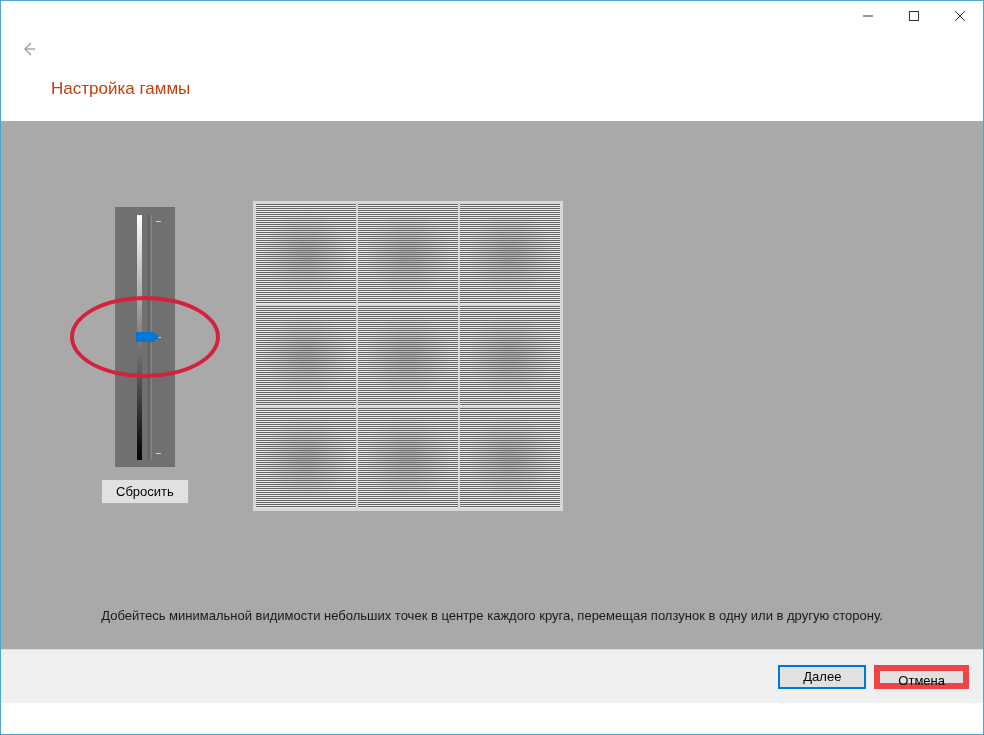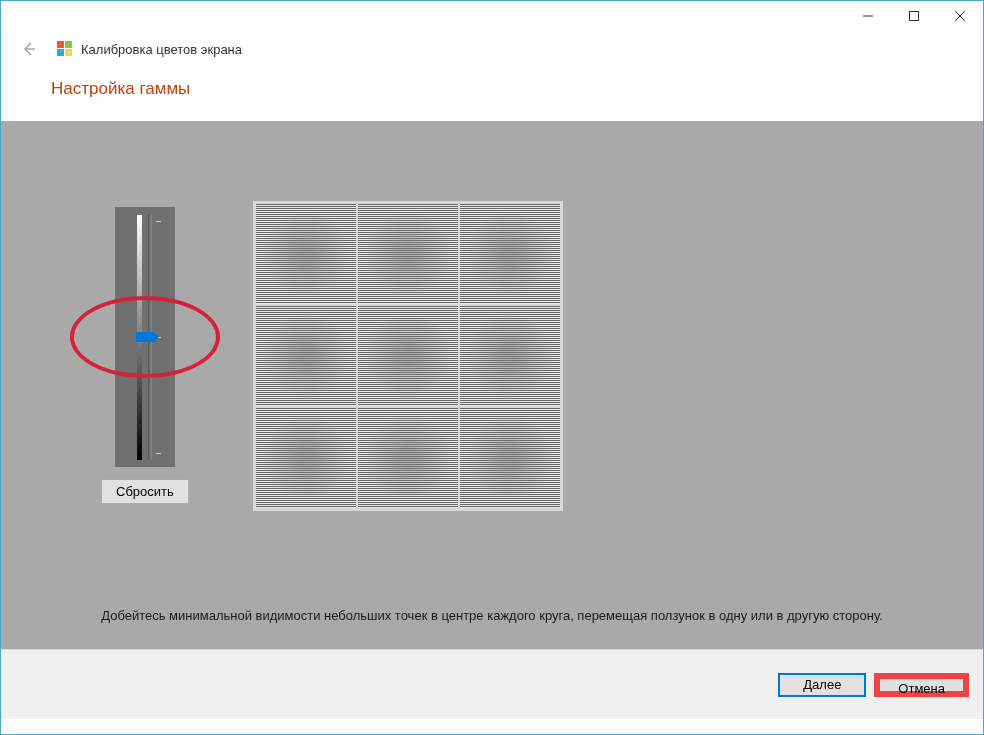--- a/index.html
+++ b/index.html
@@ -188,21 +188,21 @@
       background: radial-gradient(circle at center, rgba(120,120,120,0.5) 10%, rgba(200,200,200,0) 60%);
     }
     .instruction {
       text-align: center;
       color: #1a1a1a;
       font-size: 13px;
       padding: 16px 10px 24px 10px;
       line-height: 1.4;
     }
     .footer {
-      height: 70px;
+      height: 54px;
       background: #f0f0f0;
       border-top: 1px solid #dcdcdc;
       display: flex;
       justify-content: flex-end;
       align-items: center;
       padding-right: 14px;
       gap: 8px;
     }
     .footer-btn {
       min-width: 88px;
@@ -241,29 +241,20 @@
     </div>
   </div>
 </div>
 
 <div class="header">
   <div class="back-arrow">
     <svg width="18" height="18" viewBox="0 0 18 18">
         <path d="M11 3 L5 9 L11 15" fill="none" stroke="#9a9a9a" stroke-width="1.3"></path>
         <line x1="5" y1="9" x2="15" y2="9" stroke="#9a9a9a" stroke-width="1.3"></line>
       </svg>
-  </div>
-  <div class="title-row">
-    <div class="app-icon">
-      <div class="sq" style="background:#f05a28;left:0;top:0"></div>
-      <div class="sq" style="background:#8cc63e;left:8px;top:0"></div>
-      <div class="sq" style="background:#29aae1;left:0;top:8px"></div>
-      <div class="sq" style="background:#f7d44b;left:8px;top:8px"></div>
-    </div>
-    <span class="wizard-title">Калибровка цветов экрана</span>
   </div>
 </div>
 
 <div class="page-heading">Настройка гаммы</div>
 
 <div class="content-area">
   <div class="main-row">
     <div class="slider-col">
       <div class="slider-wrap">
         <div class="slider-bg">

